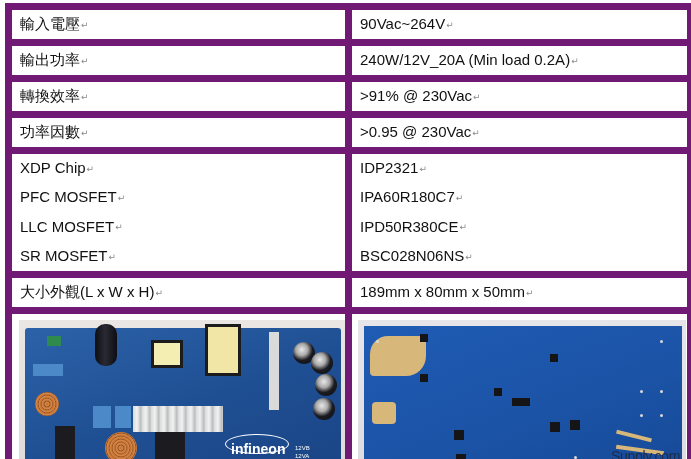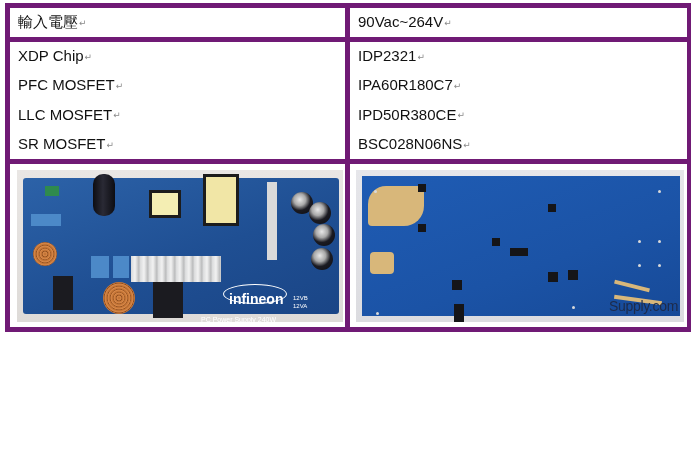--- a/index.html
+++ b/index.html
@@ -17,21 +17,21 @@
     }
     .spec-table {
       position: absolute;
       left: 5px;
       top: 3px;
       width: 682px;
       border-collapse: collapse;
       table-layout: fixed;
     }
     .spec-table td {
-      border: 5px solid #701a75;
+      border: 7px solid #701a75;
       padding: 0 0 0 8px;
       vertical-align: middle;
       font-size: 15px;
       line-height: 28px;
       white-space: nowrap;
       overflow: hidden;
     }
     .spec-table col.c1 { width: 340px; }
     .spec-table col.c2 { width: 342px; }
     .row-single td { height: 28px; }
@@ -167,33 +167,49 @@
 <table class="spec-table">
   <colgroup>
       <col class="c1">
       <col class="c2">
     </colgroup>
   <tbody>
     <tr class="row-single">
       <td><span>輸入電壓</span><span class="para-mark">↵</span></td>
       <td><span>90Vac~264V</span><span class="para-mark">↵</span></td>
     </tr>
+    <tr class="row-single">
+      <td><span>輸出功率</span><span class="para-mark">↵</span></td>
+      <td><span>240W/12V_20A (Min load 0.2A)</span><span class="para-mark">↵</span></td>
+    </tr>
+    <tr class="row-single">
+      <td><span>轉換效率</span><span class="para-mark">↵</span></td>
+      <td><span>&gt;91% @ 230Vac</span><span class="para-mark">↵</span></td>
+    </tr>
+    <tr class="row-single">
+      <td><span>功率因數</span><span class="para-mark">↵</span></td>
+      <td><span>&gt;0.95 @ 230Vac</span><span class="para-mark">↵</span></td>
+    </tr>
     <tr class="row-multi">
       <td>
         <span class="multi-line"><span>XDP Chip</span><span class="para-mark">↵</span></span>
         <span class="multi-line"><span>PFC MOSFET</span><span class="para-mark">↵</span></span>
         <span class="multi-line"><span>LLC MOSFET</span><span class="para-mark">↵</span></span>
         <span class="multi-line"><span>SR MOSFET</span><span class="para-mark">↵</span></span>
       </td>
       <td>
         <span class="multi-line"><span>IDP2321</span><span class="para-mark">↵</span></span>
         <span class="multi-line"><span>IPA60R180C7</span><span class="para-mark">↵</span></span>
         <span class="multi-line"><span>IPD50R380CE</span><span class="para-mark">↵</span></span>
         <span class="multi-line"><span>BSC028N06NS</span><span class="para-mark">↵</span></span>
       </td>
+    </tr>
+    <tr class="row-single">
+      <td><span>大小外觀(L x W x H)</span><span class="para-mark">↵</span></td>
+      <td><span>189mm x 80mm x 50mm</span><span class="para-mark">↵</span></td>
     </tr>
     <tr class="row-photo">
       <td>
         <div class="photo photo-front">
           <div class="pcb-front">
 
             <div class="blue-block" style="left:22px;top:8px;width:14px;height:10px;background:#2f8a4e;"></div>
 
             <div class="cap-tall" style="left:70px;top:-4px;"></div>
 

